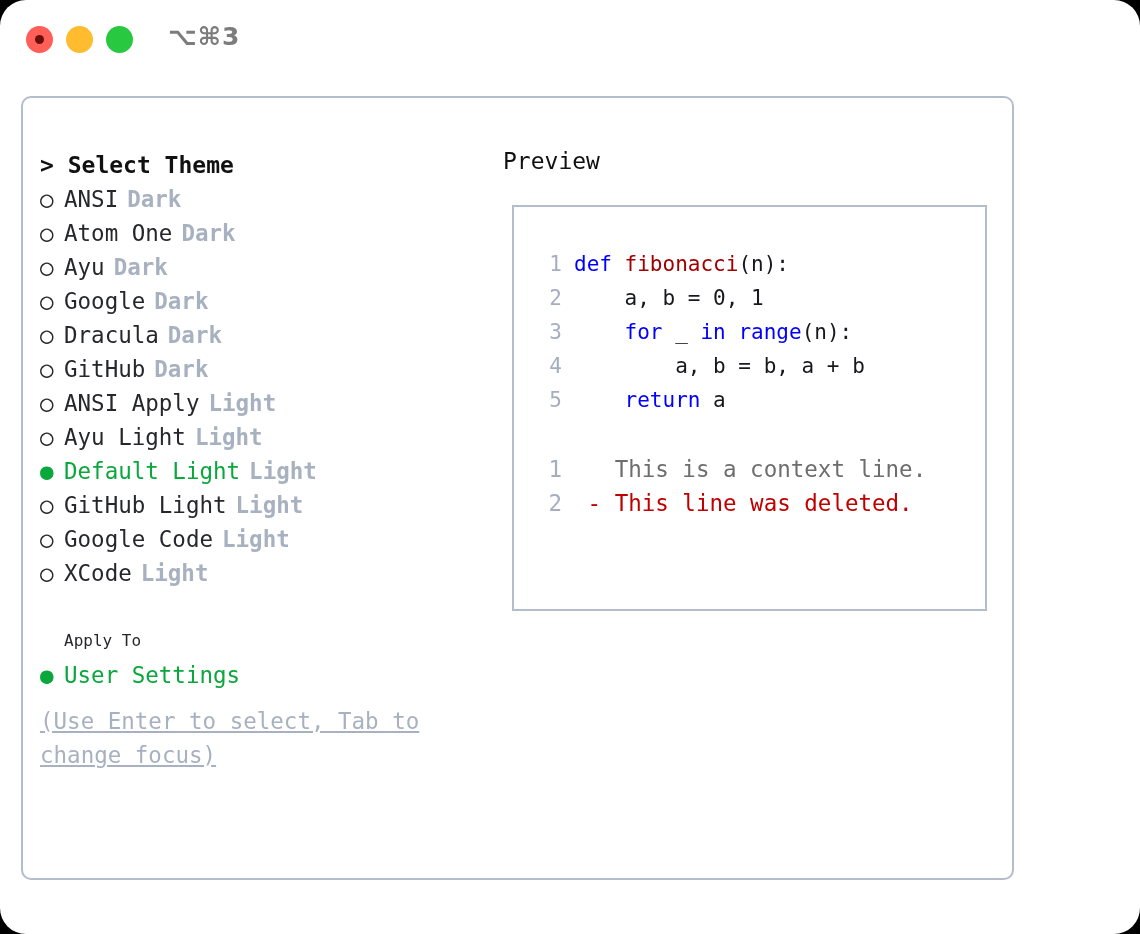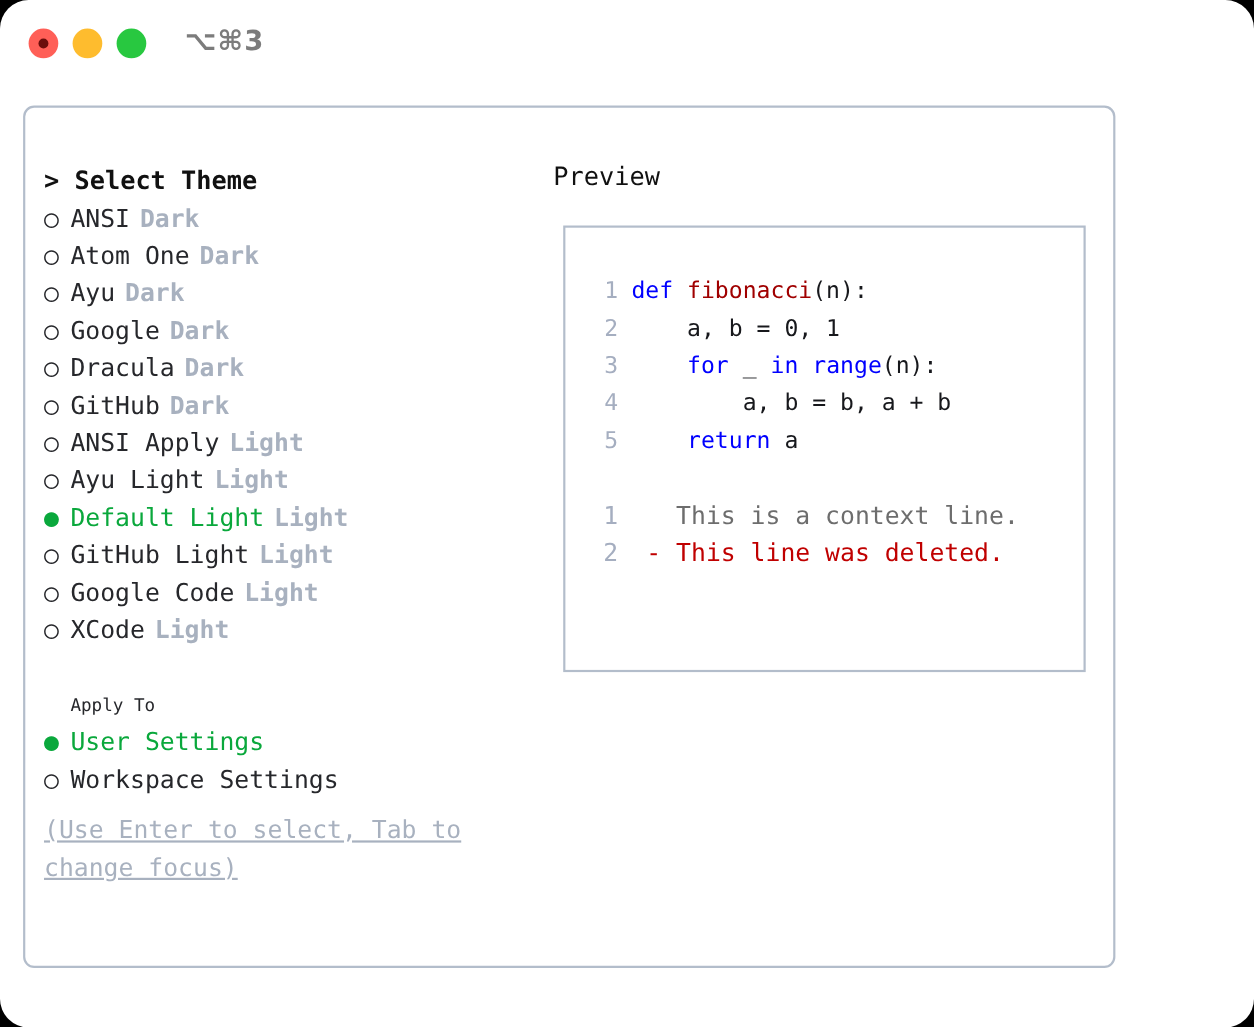--- a/index.html
+++ b/index.html
@@ -199,21 +199,20 @@
           <div class="row"><span class="bullet">○</span><span class="lbl">Ayu Light</span><span class="cat">Light</span></div>
           <div class="row selected"><span class="bullet sel">●</span><span class="lbl">Default Light</span><span class="cat">Light</span></div>
           <div class="row"><span class="bullet">○</span><span class="lbl">GitHub Light</span><span class="cat">Light</span></div>
           <div class="row"><span class="bullet">○</span><span class="lbl">Google Code</span><span class="cat">Light</span></div>
           <div class="row"><span class="bullet">○</span><span class="lbl">XCode</span><span class="cat">Light</span></div>
         </div>
       <div class="gap"></div>
       <div class="section-title">Apply To</div>
       <div id="apply-list">
           <div class="row selected"><span class="bullet sel">●</span><span class="lbl">User Settings</span></div>
-          <div class="row"><span class="bullet">○</span><span class="lbl">Workspace Settings</span></div>
         </div>
       <div class="hint">(Use Enter to select, Tab to change focus)</div>
     </div>
 
     <div class="preview-title">Preview</div>
 
     <div class="preview-box">
       <div class="code" id="code-block"><div><span class="ln">1</span><span class="kw">def </span><span class="fn">fibonacci</span><span class="pln">(n):</span></div><div><span class="ln">2</span><span class="pln">    a, b = 0, 1</span></div><div><span class="ln">3</span><span class="pln">    </span><span class="kw">for</span><span class="pln"> _ </span><span class="kw">in</span><span class="pln"> </span><span class="kw">range</span><span class="pln">(n):</span></div><div><span class="ln">4</span><span class="pln">        a, b = b, a + b</span></div><div><span class="ln">5</span><span class="pln">    </span><span class="kw">return</span><span class="pln"> a</span></div></div>
       <div class="diff" id="diff-block"><div><span class="ln">1</span><span class="ctx">   This is a context line.</span></div><div><span class="ln">2</span><span class="del"> - This line was deleted.</span></div></div>
     </div>

